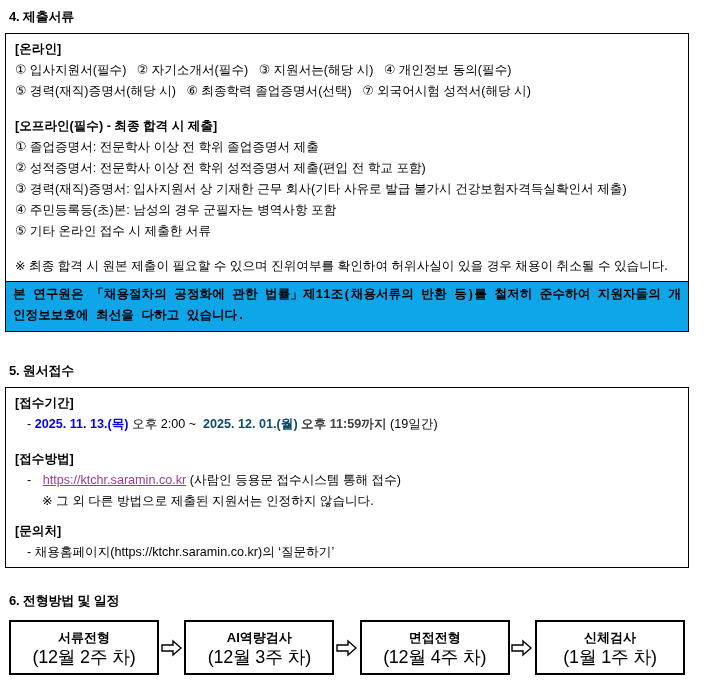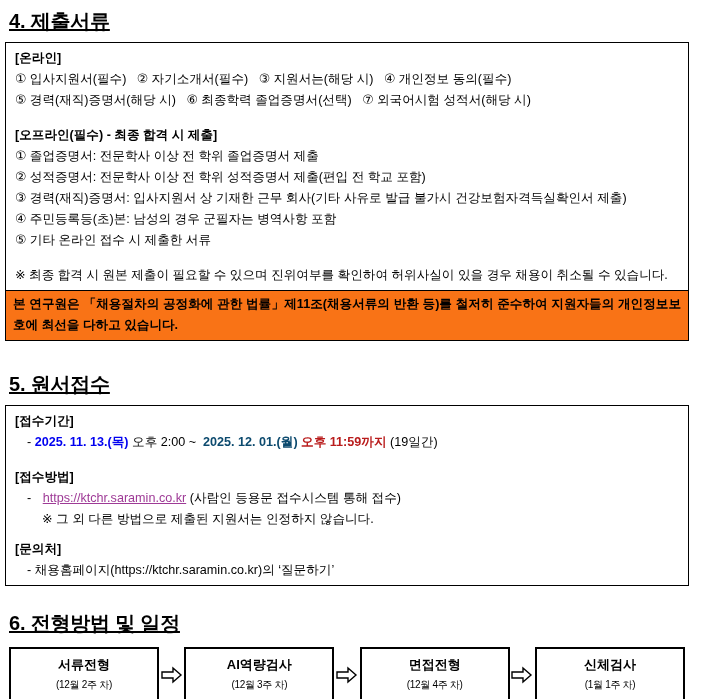--- a/index.html
+++ b/index.html
@@ -3,21 +3,21 @@
 <meta charset="utf-8">
 <style>
   html,body{margin:0;padding:0;background:#fff;}
   body{
     width:704px;height:699px;box-sizing:border-box;
     padding:8px 15px 0 5px;
     font-family:"Liberation Sans","DejaVu Sans",sans-serif;
     color:#000;font-size:12.6px;
   }
   .sec-title{
-    font-size:20px;font-weight:700;margin:0 0 7px 4px;letter-spacing:-0.2px;text-decoration:underline;
+    font-size:13px;font-weight:700;margin:0 0 7px 4px;letter-spacing:-0.2px;
   }
   .box{border:1.8px solid #000;}
   .box-inner{padding:5px 9px 4px 9px;}
   p{margin:0;line-height:21px;white-space:pre-wrap;}
   .hdr{font-weight:700;}
   .gap{height:14px;}
   .gap-s{height:9px;}
   .docs-box{margin-bottom:30px;}
   .apply-box{margin-bottom:24px;}
   .highlight{
@@ -31,21 +31,21 @@
   a.link{text-decoration:underline;cursor:pointer;padding-left:8px;}
   .flow{
     display:flex;align-items:center;justify-content:space-between;
     margin-top:10px;padding:0 4px;
   }
   .step{
     border:2px solid #000;width:150px;text-align:center;
     padding:5px 0 6px 0;background:#fff;box-sizing:border-box;
   }
   .step-name{font-weight:700;font-size:13px;line-height:21px;text-align:center;}
-  .step-when{font-size:10px;line-height:19px;letter-spacing:-0.3px;}
+  .step-when{font-size:18px;line-height:19px;letter-spacing:-0.3px;}
   .arrow{display:flex;align-items:center;justify-content:center;flex:1;}
   .arrow svg{display:block;}
 </style>
 </head>
 <body>
 
 <h2 class="sec-title">4. 제출서류</h2>
 
 <div class="box docs-box">
   <div class="box-inner">
@@ -55,29 +55,29 @@
     <div class="gap"></div>
     <p class="hdr">[오프라인(필수) - 최종 합격 시 제출]</p>
     <p>① 졸업증명서: 전문학사 이상 전 학위 졸업증명서 제출</p>
     <p>② 성적증명서: 전문학사 이상 전 학위 성적증명서 제출(편입 전 학교 포함)</p>
     <p>③ 경력(재직)증명서: 입사지원서 상 기재한 근무 회사(기타 사유로 발급 불가시 건강보험자격득실확인서 제출)</p>
     <p>④ 주민등록등(초)본: 남성의 경우 군필자는 병역사항 포함</p>
     <p>⑤ 기타 온라인 접수 시 제출한 서류</p>
     <div class="gap"></div>
     <p>※ 최종 합격 시 원본 제출이 필요할 수 있으며 진위여부를 확인하여 허위사실이 있을 경우 채용이 취소될 수 있습니다.</p>
   </div>
-  <div class="highlight" style="background: #f97316;">본 연구원은 「채용절차의 공정화에 관한 법률」제11조(채용서류의 반환 등)를 철저히 준수하여 지원자들의 개인정보보호에 최선을 다하고 있습니다.</div>
+  <div class="highlight" style="background: #0ea5e9; font-family: Liberation Mono, monospace;">본 연구원은 「채용절차의 공정화에 관한 법률」제11조(채용서류의 반환 등)를 철저히 준수하여 지원자들의 개인정보보호에 최선을 다하고 있습니다.</div>
 </div>
 
 <h2 class="sec-title">5. 원서접수</h2>
 
 <div class="box apply-box">
   <div class="box-inner">
     <p class="hdr">[접수기간]</p>
-    <p class="indent"><span>-</span> <span class="b" style="color: rgb(0, 0, 240);">2025. 11. 13.(목)</span> <span>오후 2:00 ~</span>  <span class="b" style="color: #0c4a6e;">2025. 12. 01.(월)</span> <span class="b" style="color: #b91c1c;">오후 11:59까지</span> <span>(19일간)</span></p>
+    <p class="indent"><span>-</span> <span class="b" style="color: rgb(0, 0, 240);">2025. 11. 13.(목)</span> <span>오후 2:00 ~</span>  <span class="b" style="color: #0c4a6e;">2025. 12. 01.(월)</span> <span class="b" style="color: #404040;">오후 11:59까지</span> <span>(19일간)</span></p>
     <div class="gap"></div>
     <p class="hdr">[접수방법]</p>
     <p class="indent"><span>-</span> <a class="link" href="#" style="color: rgb(158, 58, 150);">https://ktchr.saramin.co.kr</a> <span>(사람인 등용문 접수시스템 통해 접수)</span></p>
     <p class="indent2">※ 그 외 다른 방법으로 제출된 지원서는 인정하지 않습니다.</p>
     <div class="gap-s"></div>
     <p class="hdr">[문의처]</p>
     <p class="indent"><span>-</span> <span>채용홈페이지(https://ktchr.saramin.co.kr)의 ‘질문하기’</span></p>
   </div>
 </div>
 

